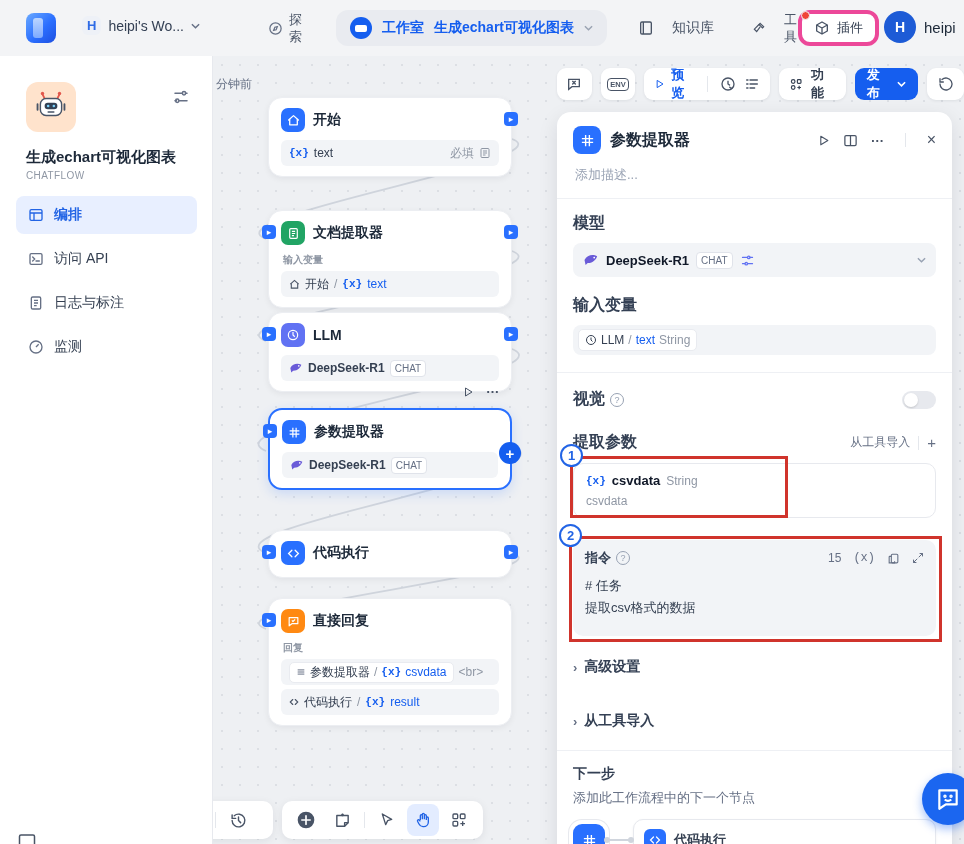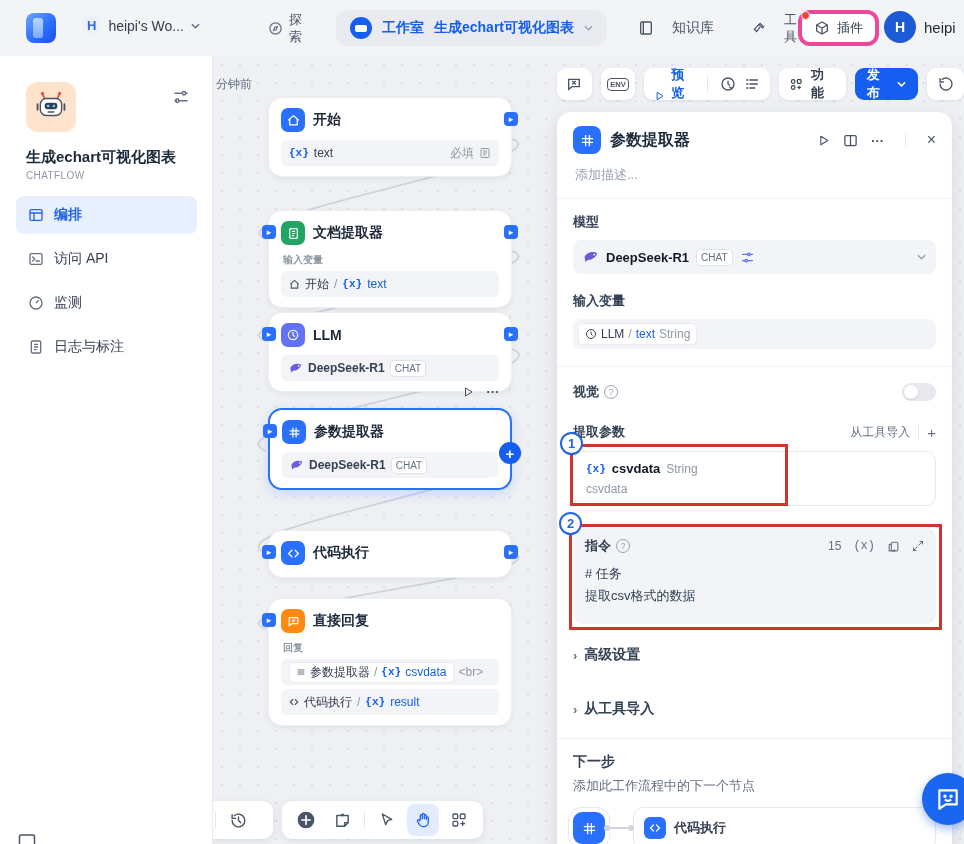--- a/index.html
+++ b/index.html
@@ -92,21 +92,21 @@
 
   
   .panel { left:557px; top:112px; width:395px; height:760px; background:#fff; border-radius:14px;
            box-shadow:0 6px 20px rgba(16,24,40,.10); z-index:6; padding:14px 16px 0 16px; }
   .p-head { display:flex; align-items:center; gap:9px; }
   .p-icon { width:28px; height:28px; border-radius:8px; background:#2970ff; color:#fff; display:flex; align-items:center; justify-content:center;}
   .p-title { font-size:16px; font-weight:700; color:#1d2939; flex:1;}
   .p-actions { display:flex; align-items:center; gap:13px; color:#495466;}
   .p-desc { color:#98a2b3; font-size:13px; margin:12px 0 14px 2px;}
   .p-div { height:1px; background:#eef0f4; margin:0 -16px; }
-  .sec-label { font-size:13px; font-weight:700; color:#344054; }
+  .sec-label { font-size:16px; font-weight:700; color:#344054; }
   .selrow { background:#f2f4f7; border-radius:8px; height:34px; display:flex; align-items:center; gap:7px; padding:0 10px; margin-top:9px;}
   .model-name { font-size:13px; color:#101828; font-weight:600;}
   .grayrow { background:#f2f4f7; border-radius:8px; height:30px; display:flex; align-items:center; padding:0 5px; margin-top:9px;}
   .qmark { width:14px; height:14px; border-radius:50%; border:1.2px solid #98a2b3; color:#98a2b3; font-size:9px; display:inline-flex; align-items:center; justify-content:center; margin-left:5px;}
   .toggle { width:34px; height:18px; border-radius:9px; background:#e7e9ee; position:relative;}
   .toggle:after { content:""; position:absolute; left:2px; top:2px; width:14px; height:14px; border-radius:50%; background:#fff; box-shadow:0 1px 2px rgba(0,0,0,.15);}
   .import-label { font-size:12px; color:#667085; }
   .vdiv { width:1px; height:14px; background:#e4e7ec; margin:0 8px;}
   .param-card { background:#fff; border:1px solid #e7e9ee; border-radius:10px; padding:9px 12px; position:relative; }
   .redbox { position:absolute; border:3px solid #d0342c; z-index:8; pointer-events:none;}
@@ -443,50 +443,50 @@
           <svg width="16" height="16" viewBox="0 0 24 24" fill="none" stroke="currentColor" stroke-width="2" stroke-linecap="round">
             <rect x="3" y="4" width="18" height="16" rx="2"></rect>
             <path d="M7 9l3 3-3 3M12 15h5"></path>
           </svg>
         </span>
       <span>访问 API</span>
     </div>
     <div class="mitem">
       <span class="mi">
           <svg width="16" height="16" viewBox="0 0 24 24" fill="none" stroke="currentColor" stroke-width="2">
-            <circle cx="12" cy="12" r="9"></circle>
-            <path d="M12 12l4-4"></path>
-          </svg>
-        </span>
-      <span>监测</span>
+            <rect x="5" y="3" width="14" height="18" rx="2"></rect>
+            <path d="M9 8h6M9 12h6M9 16h4"></path>
+          </svg>
+        </span>
+      <span>日志与标注</span>
     </div>
     <div class="mitem">
       <span class="mi">
           <svg width="16" height="16" viewBox="0 0 24 24" fill="none" stroke="currentColor" stroke-width="2">
-            <rect x="5" y="3" width="14" height="18" rx="2"></rect>
-            <path d="M9 8h6M9 12h6M9 16h4"></path>
-          </svg>
-        </span>
-      <span>日志与标注</span>
+            <circle cx="12" cy="12" r="9"></circle>
+            <path d="M12 12l4-4"></path>
+          </svg>
+        </span>
+      <span>监测</span>
     </div>
   </div>
 </div>
 
 <div class="abs tr-toolbar">
   <span class="sqbtn">
     <svg width="16" height="16" viewBox="0 0 24 24" fill="none" stroke="currentColor" stroke-width="2" stroke-linecap="round">
         <path d="M4 5h16v11H9l-5 4z"></path>
         <path d="M10 8l4 4M14 8l-4 4"></path>
       </svg>
   </span>
   <span class="sqbtn">
     <span style="border:1.6px solid #495466;border-radius:4px;font-size:7.5px;font-weight:700;padding:1px 2px;">ENV</span>
   </span>
   <span class="grpbtn">
-    <span style="display:flex;align-items:flex-end;gap:6px;">
+    <span style="display:flex;align-items:center;gap:6px;">
       <svg width="12" height="12" viewBox="0 0 24 24" fill="none" stroke="#155eef" stroke-width="2.2" stroke-linejoin="round">
           <path d="M7 4l13 8-13 8z"></path>
         </svg>
       <span class="preview-label">预览</span>
     </span>
     <span class="tdiv"></span>
     <span>
         <svg width="16" height="16" viewBox="0 0 24 24" fill="none" stroke="currentColor" stroke-width="2">
           <circle cx="12" cy="12" r="9"></circle>
           <path d="M12 7v5l3 2"></path>

